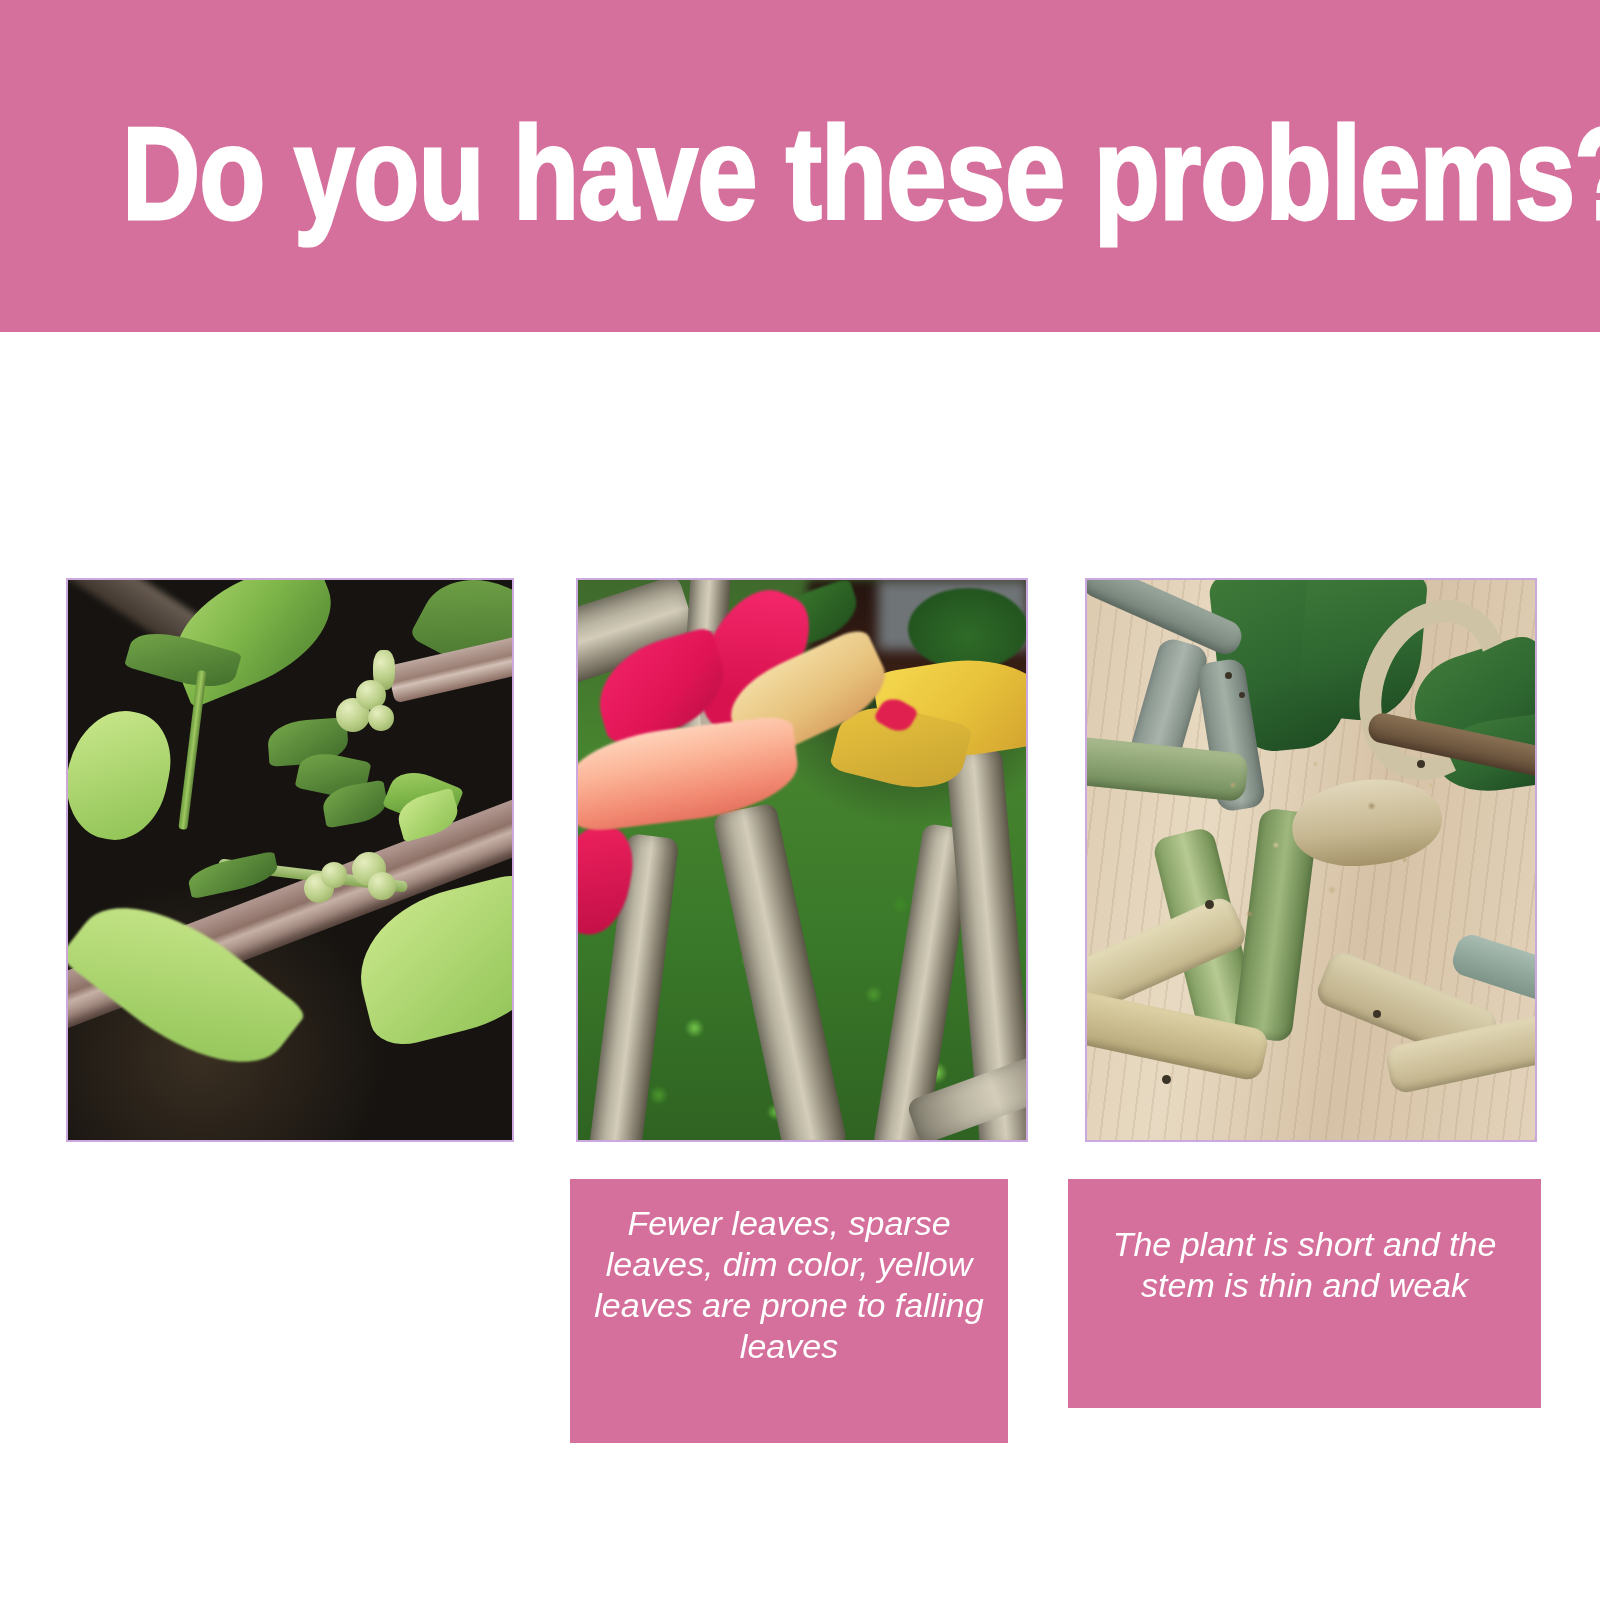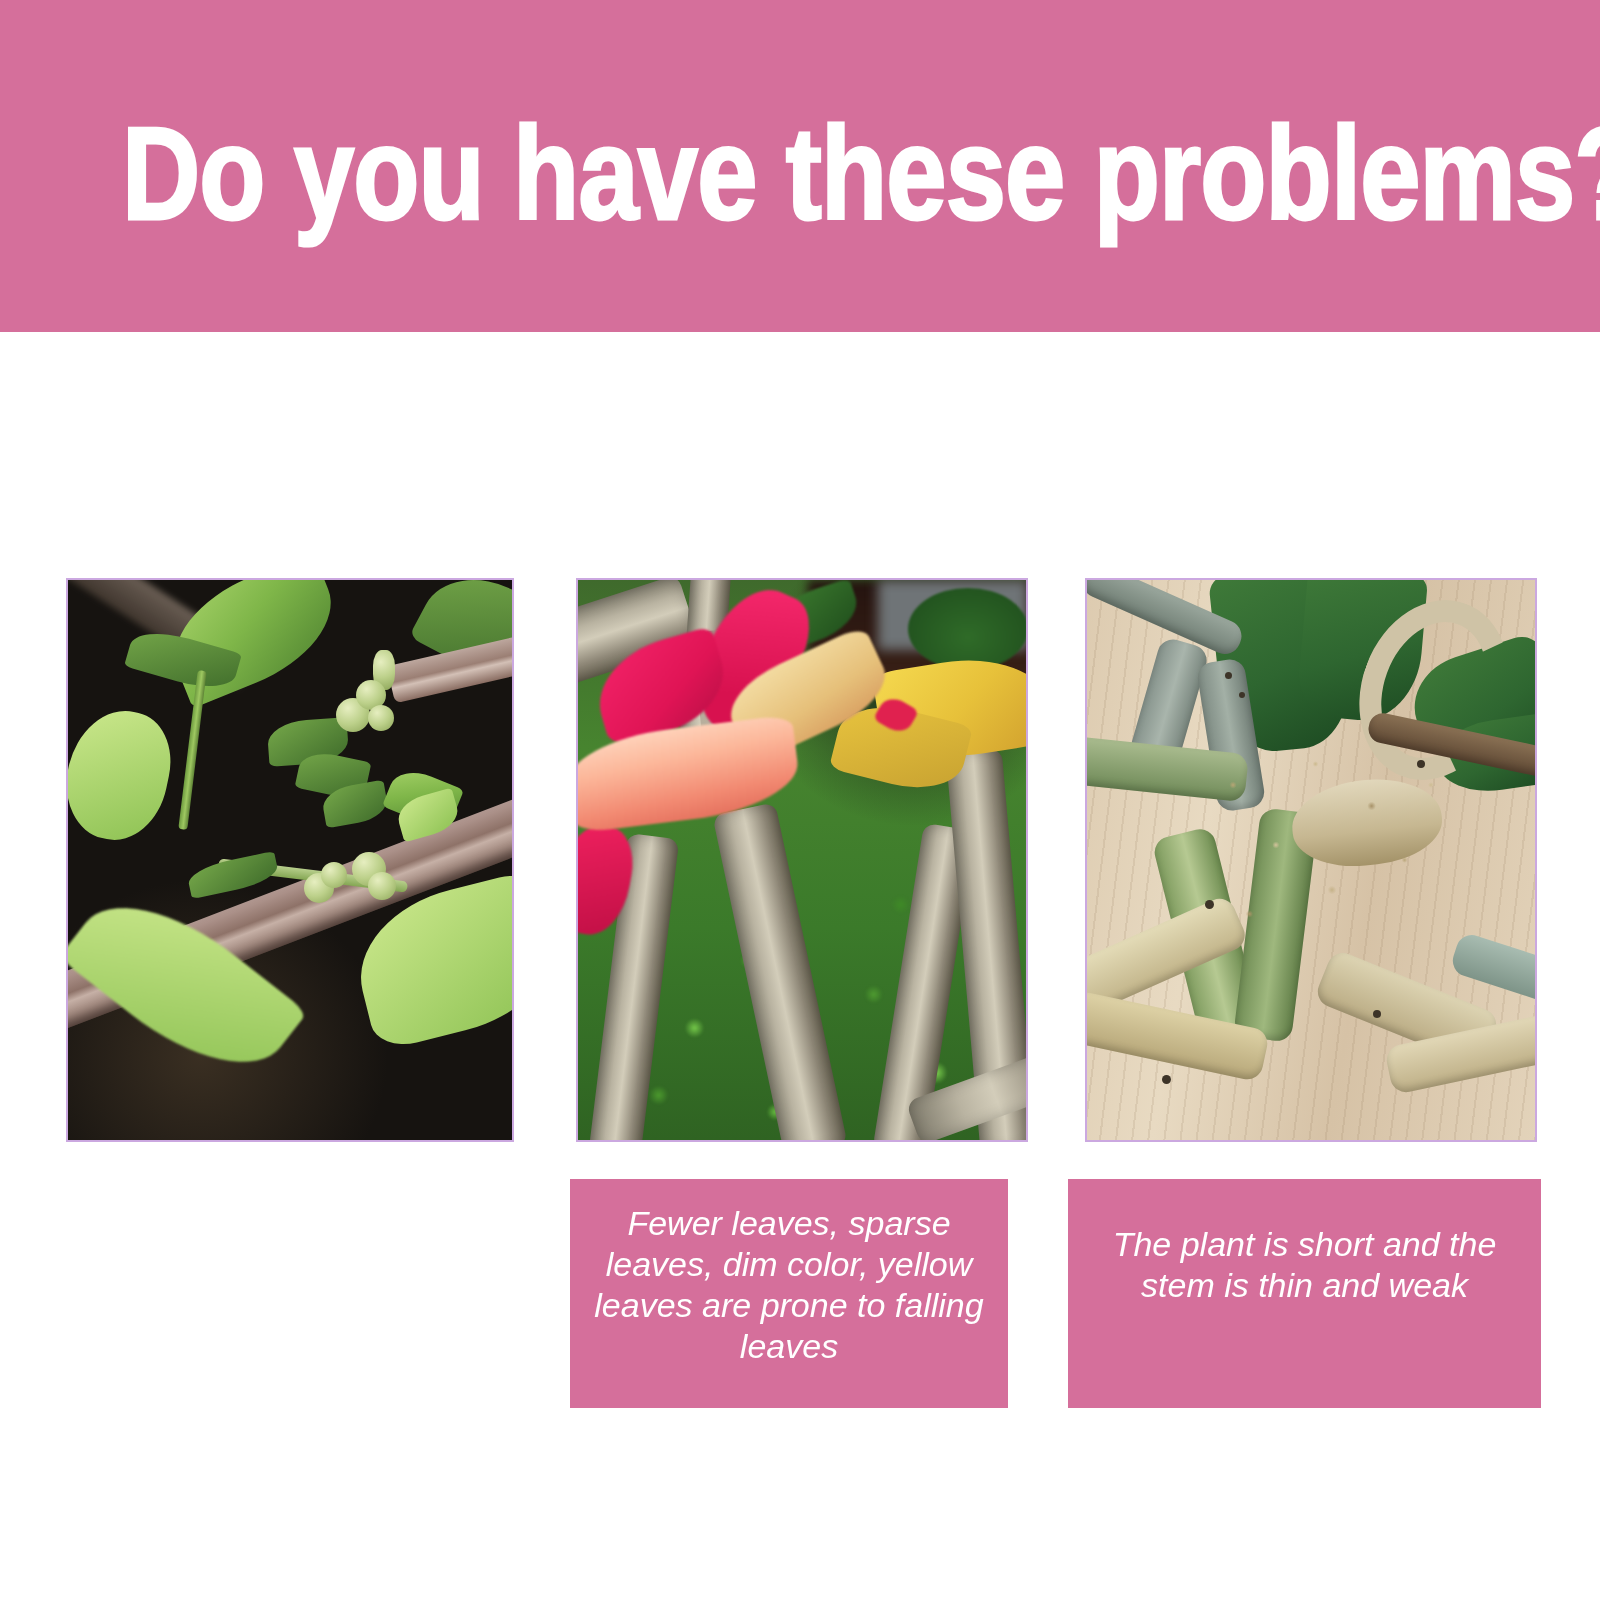--- a/index.html
+++ b/index.html
@@ -79,21 +79,21 @@
     box-sizing: border-box;
     display: flex;
     align-items: flex-start;
     justify-content: center;
   }
   .cap-1 {
     left: 61px;  top: 1179px; width: 452px; height: 229px;
     padding: 45px 14px 0 14px;
   }
   .cap-2 {
-    left: 570px; top: 1179px; width: 438px; height: 229px;
+    left: 570px; top: 1179px; width: 438px; height: 264px;
     padding: 24px 8px 0 8px;
   }
   .cap-3 {
     left: 1068px; top: 1179px; width: 473px; height: 229px;
     padding: 45px 14px 0 14px;
   }
 
   
   .p1-bg {
     inset: 0;

